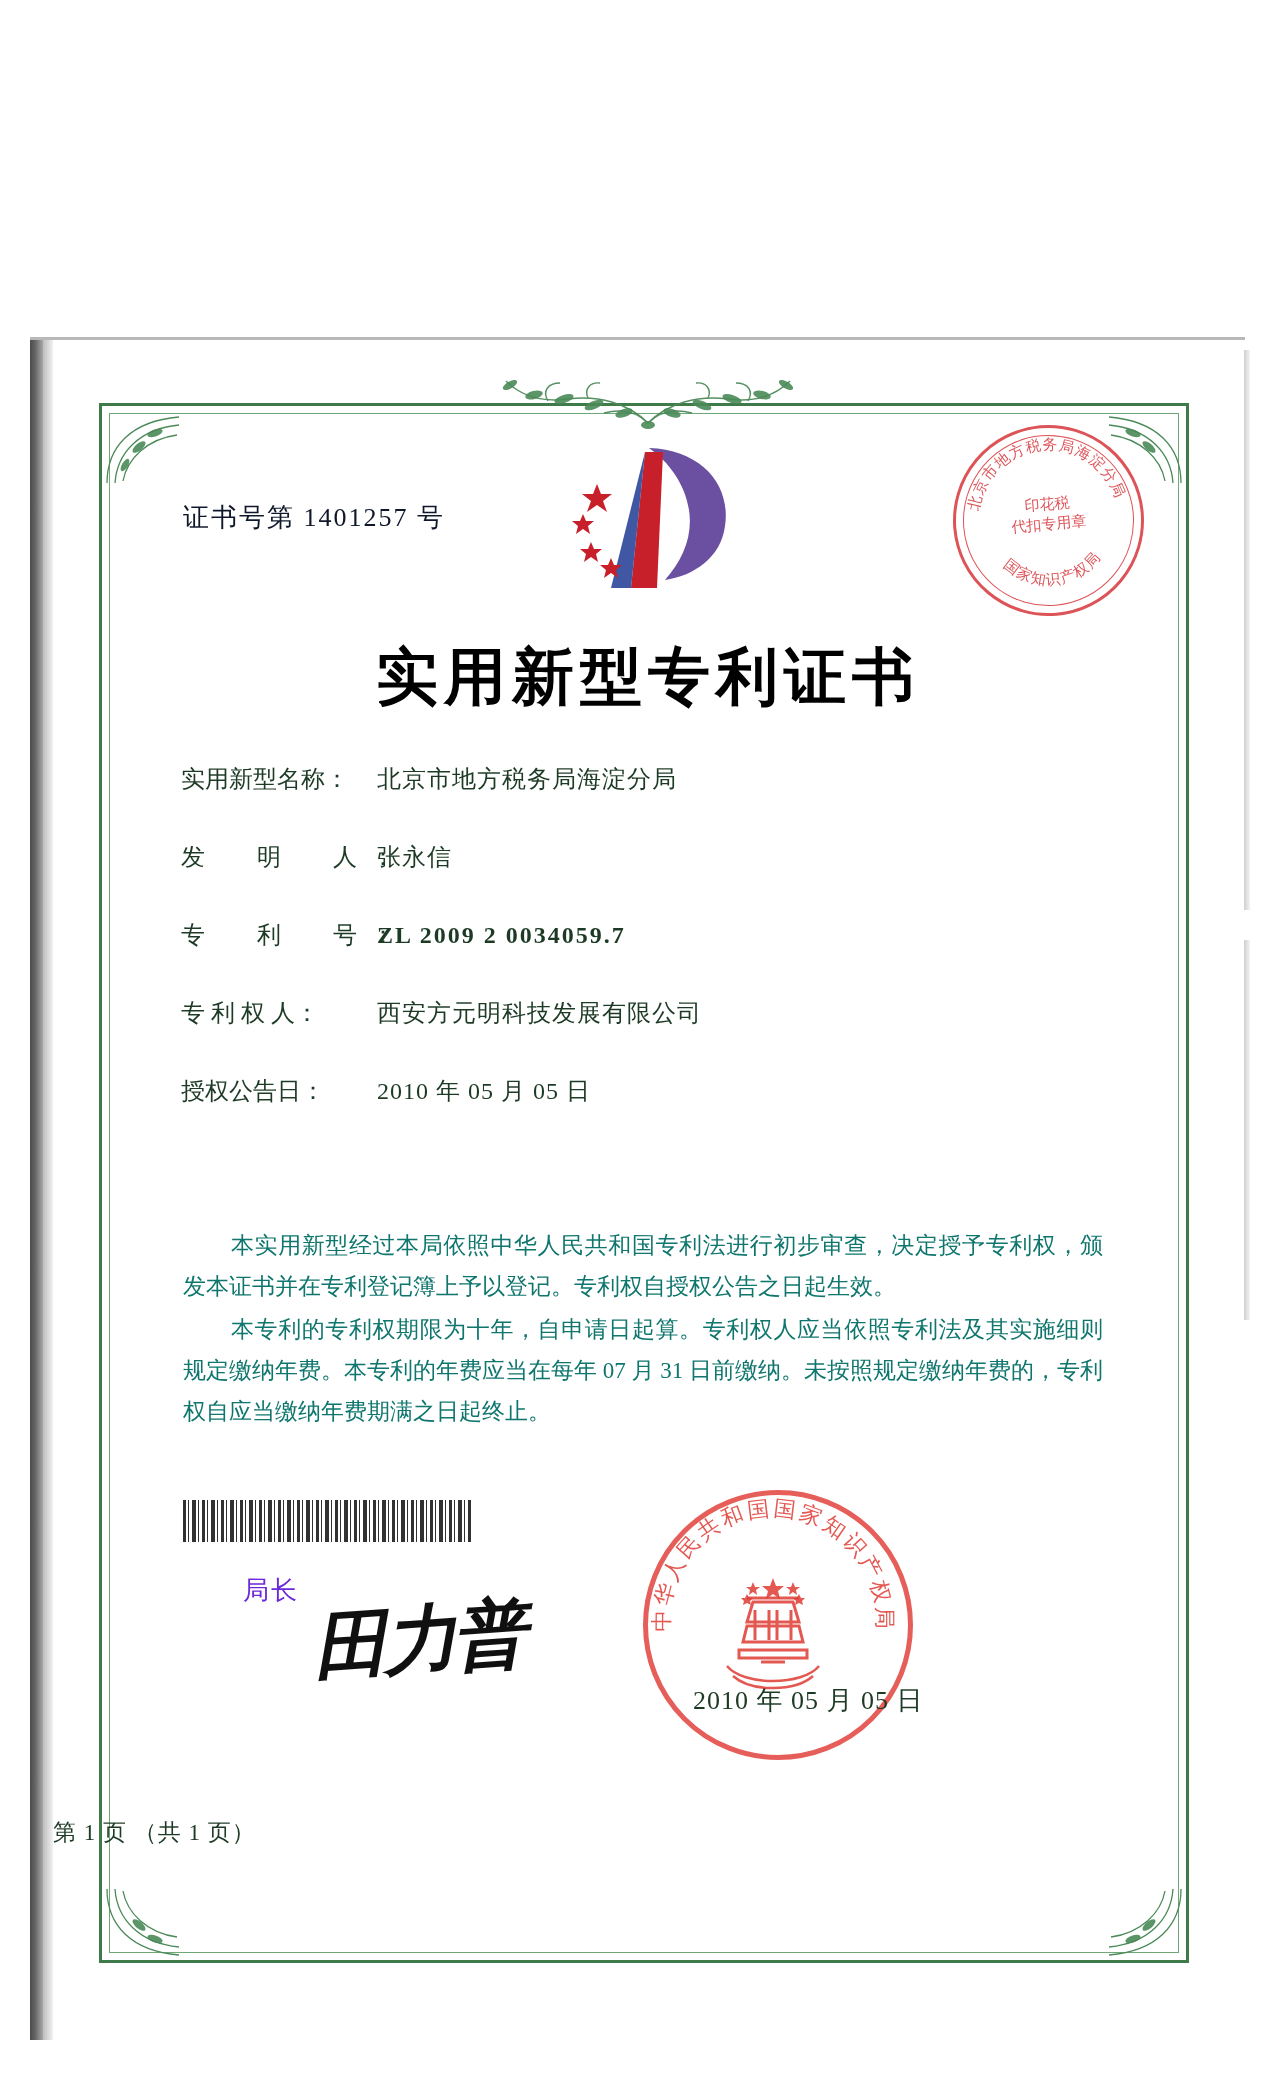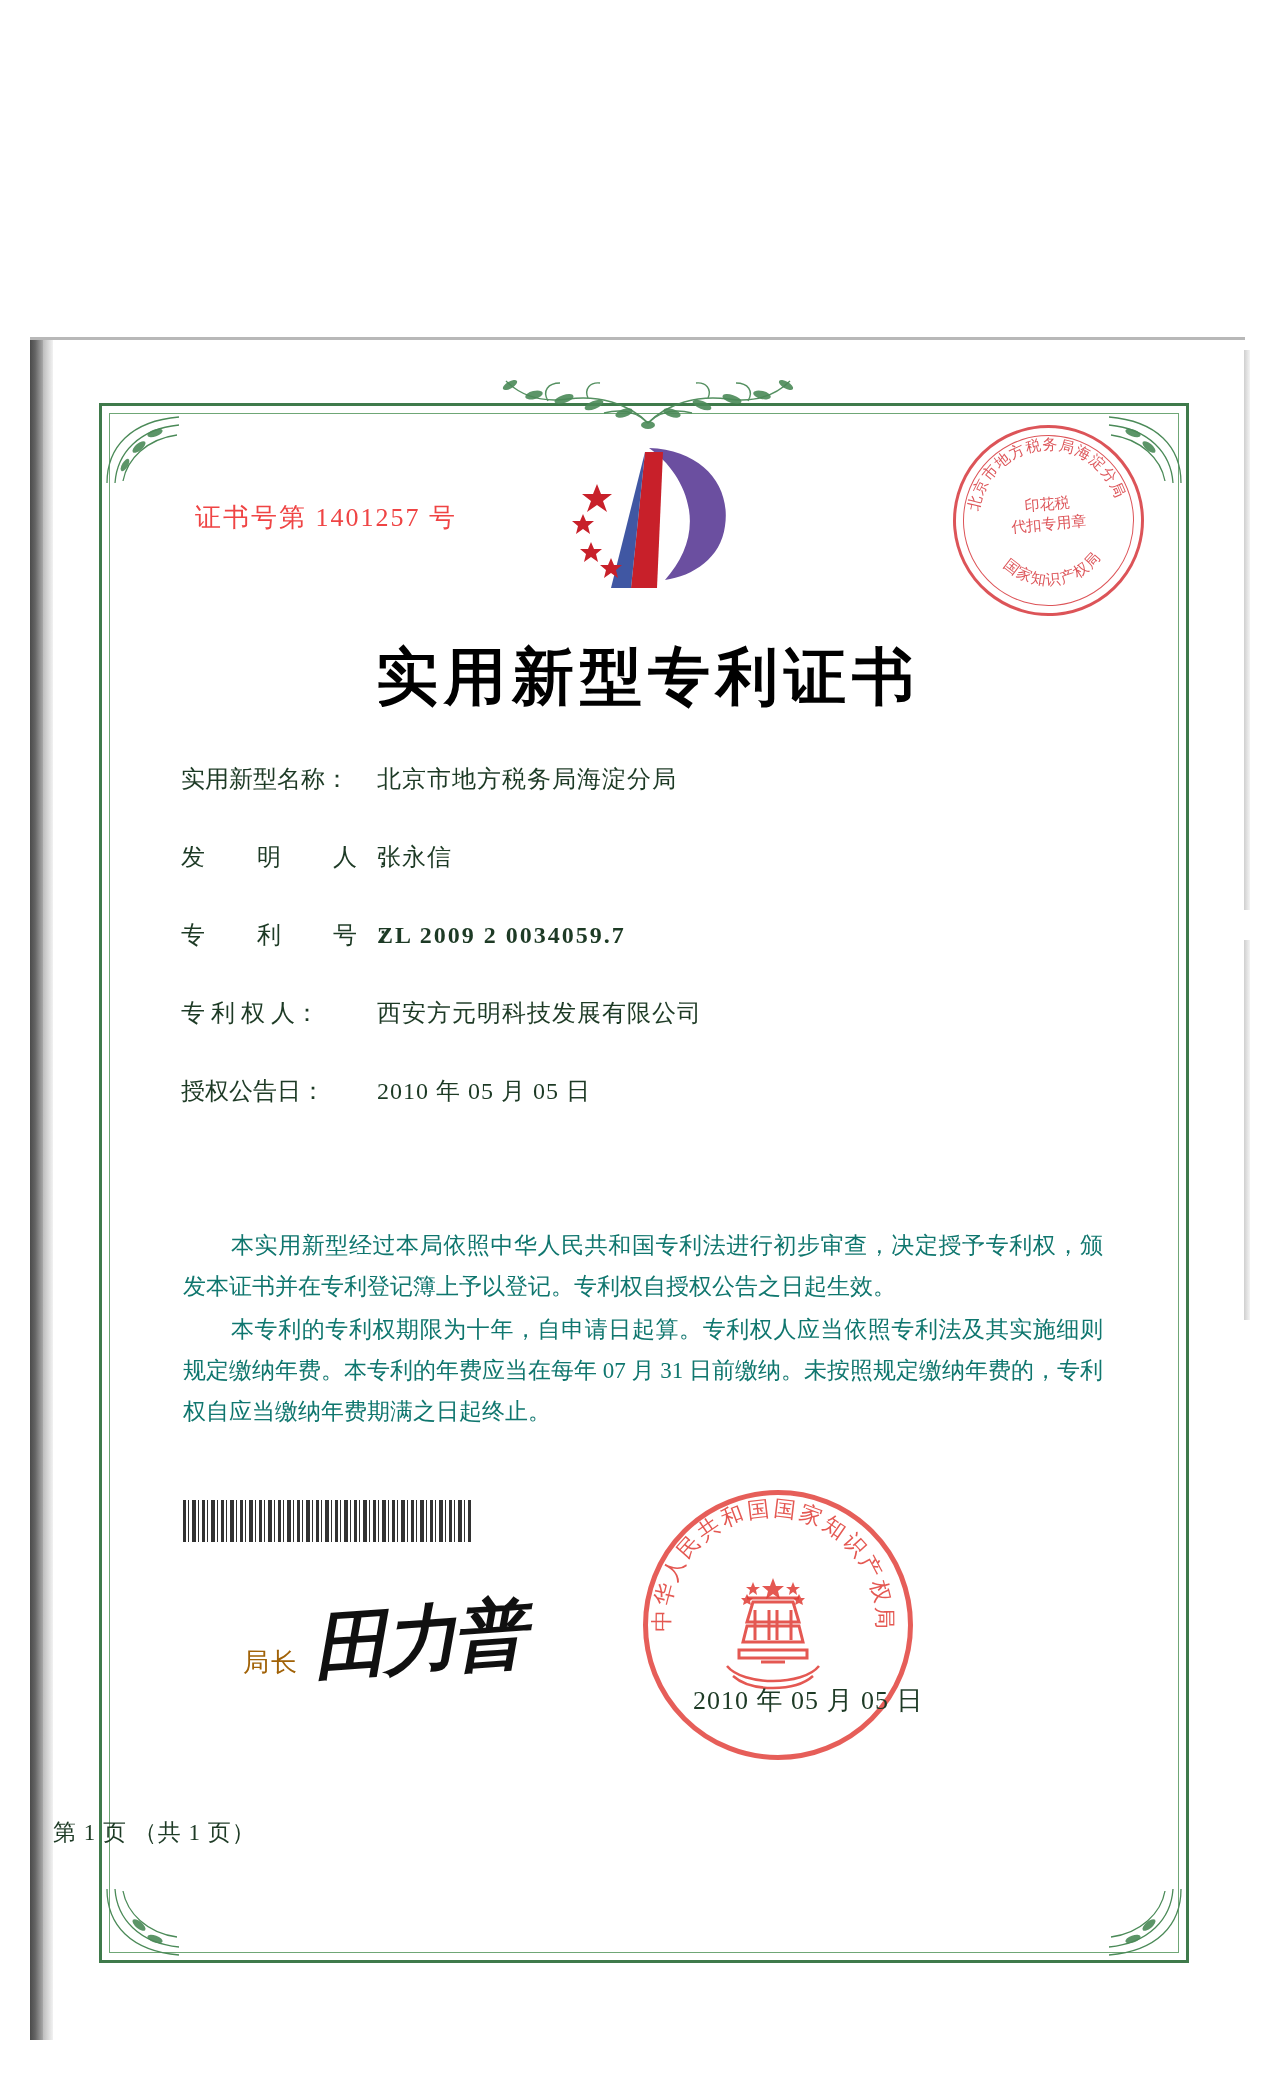--- a/index.html
+++ b/index.html
@@ -98,24 +98,23 @@
     position: absolute;
     left: 345px; top: 20px;
     width: 500px; height: 70px;
   }
 
   
   .cert-no {
     position: absolute;
     left: 130px; top: 155px;
     font-size: 26px;
-    color: #ef4444;
+    color: #0f172a;
     letter-spacing: 2px;
     white-space: nowrap;
-    margin-left: 12px;
   }
 
   
   .logo {
     position: absolute;
     left: 500px; top: 95px;
     width: 190px; height: 160px;
   }
 
   
@@ -221,23 +220,23 @@
       #1b1b1b 0px, #1b1b1b 3px, #ffffff 3px, #ffffff 5px,
       #1b1b1b 5px, #1b1b1b 6px, #ffffff 6px, #ffffff 9px,
       #1b1b1b 9px, #1b1b1b 13px, #ffffff 13px, #ffffff 15px,
       #1b1b1b 15px, #1b1b1b 16px, #ffffff 16px, #ffffff 19px);
     opacity: .9;
   }
 
   
   .director-label {
     position: absolute;
-    left: 190px; top: 1300px;
+    left: 190px; top: 1228px;
     font-size: 26px;
-    color: #a16207;
+    color: #6d28d9;
     letter-spacing: 2px;
   }
   .signature {
     position: absolute;
     left: 260px; top: 1245px;
     width: 250px; height: 110px;
     font-family: "DejaVu Serif", serif;
     font-size: 74px;
     color: #101010;
     font-style: italic;

